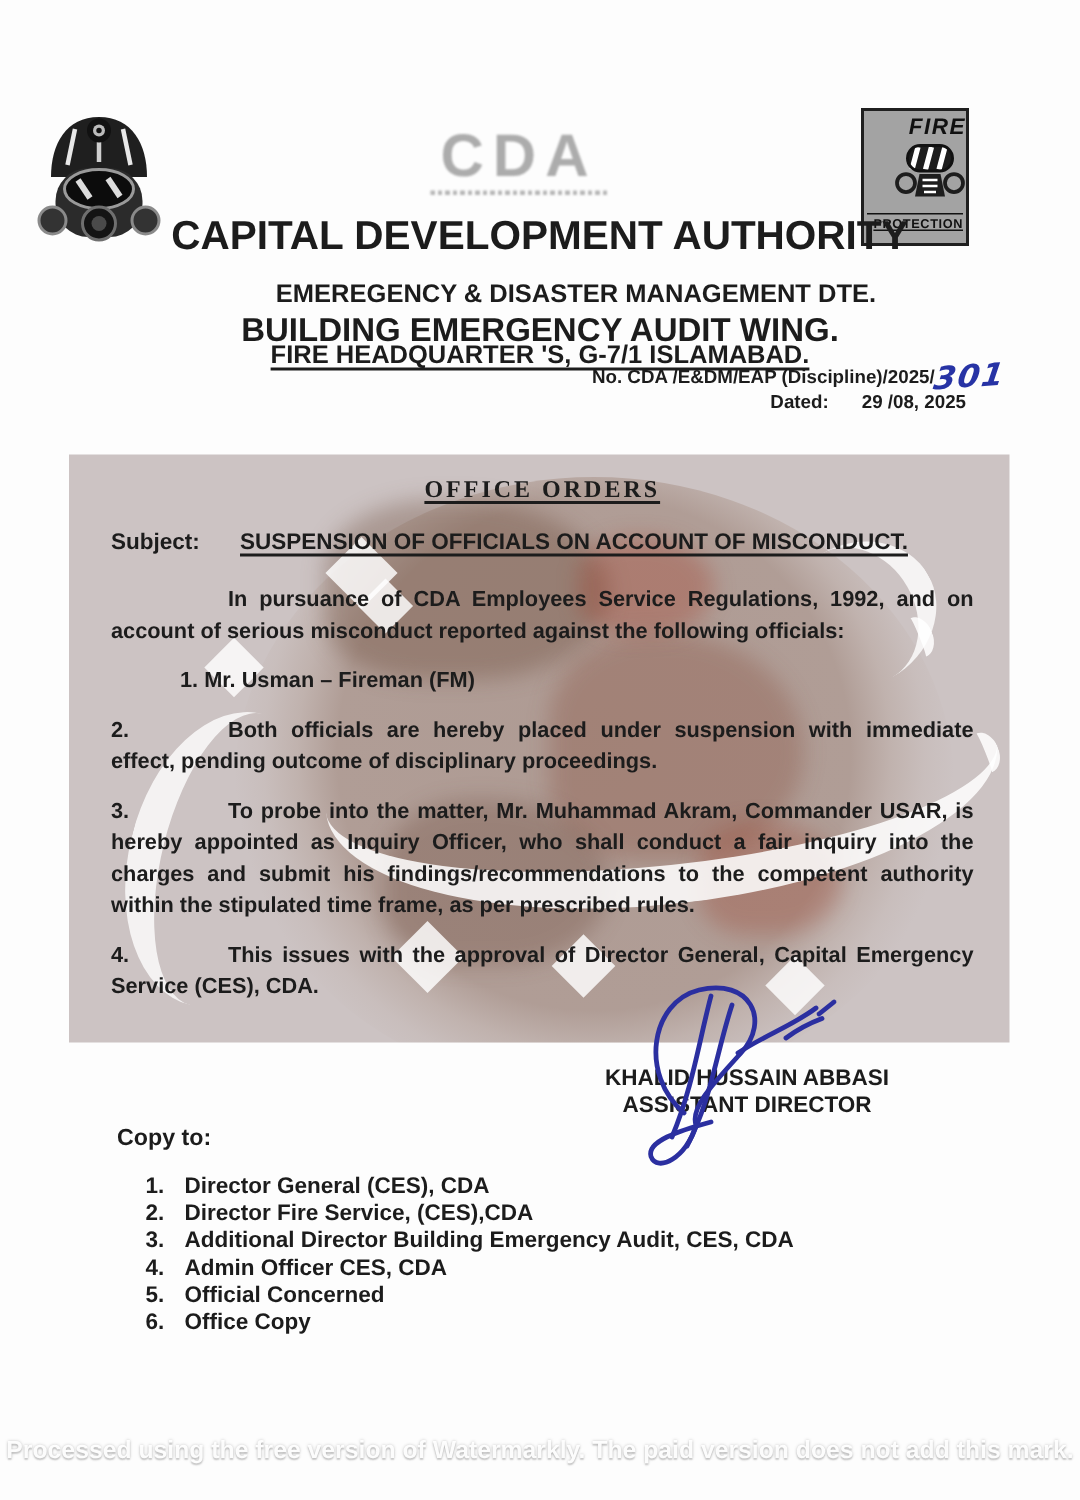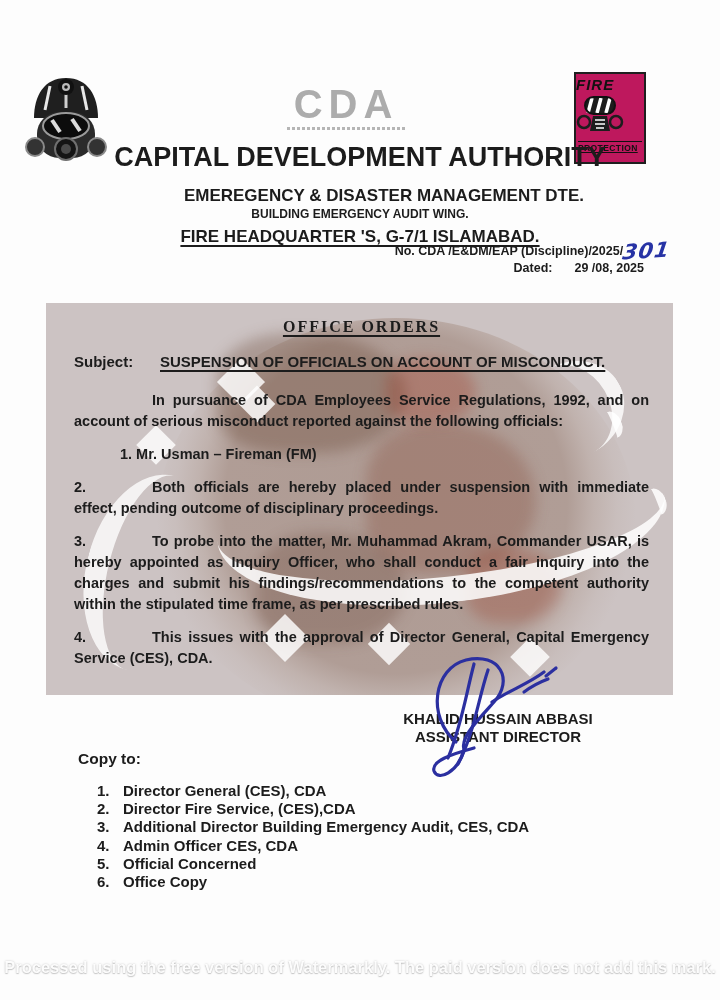--- a/index.html
+++ b/index.html
@@ -7,42 +7,42 @@
   .page {
     position:relative; width:720px; height:1000px; margin:0 auto;
     background:#fdfdfd; overflow:hidden;
     font-family:"Liberation Sans", sans-serif; font-weight:700; color:#1c1c1c;
   }
   .abs { position:absolute; }
 
   
   .org-name   { top:142px; left:0; width:100%; text-align:center; font-size:27px; letter-spacing:0px; }
   .dept1      { top:186px; left:0; width:100%; text-align:center; font-size:17px;padding-left:48px; }
-  .dept2      { top:207px; left:0; width:100%; text-align:center; font-size:12px; }
+  .dept2      { top:207px; left:0; width:100%; text-align:center; font-size:22px; }
   .dept3      { top:227px; left:0; width:100%; text-align:center; font-size:17px;
                 text-decoration:underline; text-decoration-thickness:2px; text-underline-offset:3px; }
   .ref-block  { top:244px; right:50px; text-align:right; font-size:12.5px; line-height:15px; }
   .ref-row2   { margin-top:2px; padding-right:26px; }
   .ref-row2 .dated-label { margin-right:22px; }
   .handwritten {
     display:inline-block; color:#2733a5; font-size:21px; line-height:14px;
     font-style:italic; transform:skewX(-12deg) rotate(-4deg); vertical-align:-3px;
     font-family:"DejaVu Sans", sans-serif; font-weight:700; letter-spacing:1px;
   }
 
   
   .logo-mask { left:22px; top:72px; width:88px; height:96px; }
   .logo-cda  { left:276px; top:84px; width:140px; height:66px; text-align:center;
                filter:blur(0.6px); opacity:0.72; }
   .logo-cda .cda-letters { font-size:40px; color:#8d8d8d; letter-spacing:6px;
                font-family:"Liberation Sans", sans-serif; font-weight:700; line-height:40px; }
   .logo-cda .cda-caption { margin:3px auto 0; width:118px; height:3px;
                background:repeating-linear-gradient(90deg,#9a9a9a 0 3px,transparent 3px 5px); }
   .logo-fire { left:574px; top:72px; width:72px; height:92px; border:2px solid #1f1f1f;
-               background:#be185d; text-align:left; padding-top:2px; }
+               background:#a3a3a3; text-align:right; padding-top:2px; }
   .fire-word { font-size:15px; font-style:italic; letter-spacing:1px; color:#111; }
   .prot-word { font-size:8.5px; letter-spacing:0.4px; color:#111; border-top:1px solid #111;
                margin:0 2px; padding-top:1px; text-decoration:underline; }
 
   
   .order-box {
     left:46px; top:303px; width:627px; height:392px;
     background:#ccc3c3; overflow:hidden;
   }
   .wm { position:absolute; }

